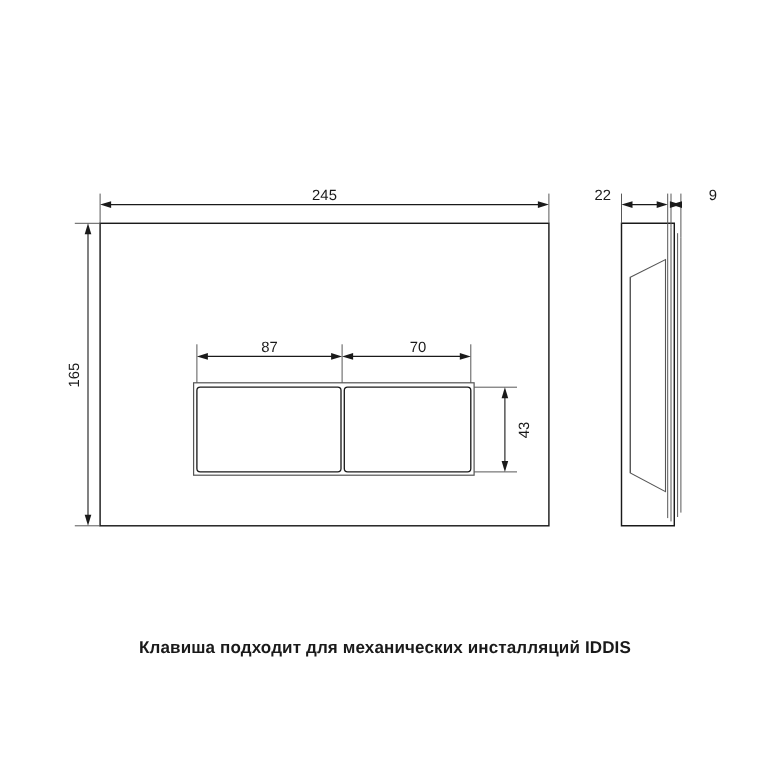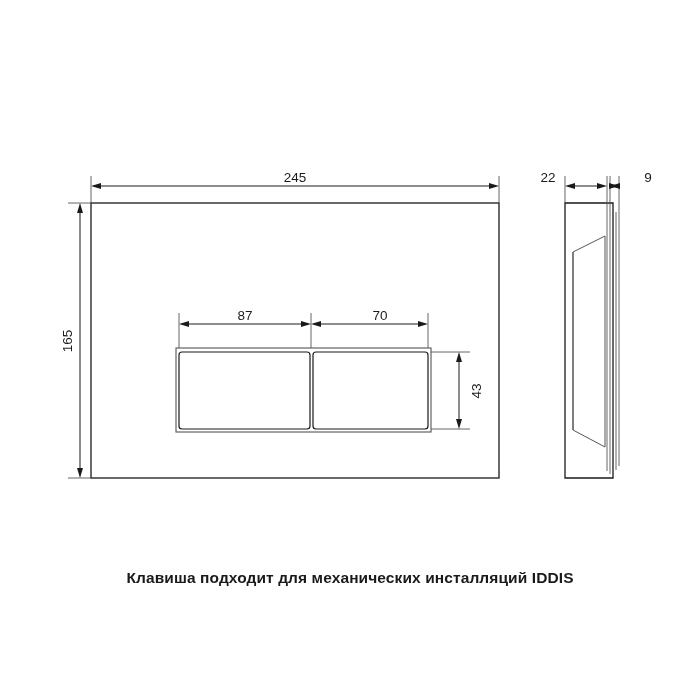--- a/index.html
+++ b/index.html
@@ -22,21 +22,21 @@
     padding-left: 20px;
   }
   #drawing {
     position: absolute;
     left: 0;
     top: 0;
   }
   .caption-block {
     position: absolute;
     left: 0;
-    top: 568px;
+    top: 580px;
     width: 700px;
     text-align: center;
   }
   .caption-main {
     font-size: 15.5px;
     font-weight: bold;
     color: #1a1a1a;
     letter-spacing: 0.1px;
     line-height: 20px;
   }

